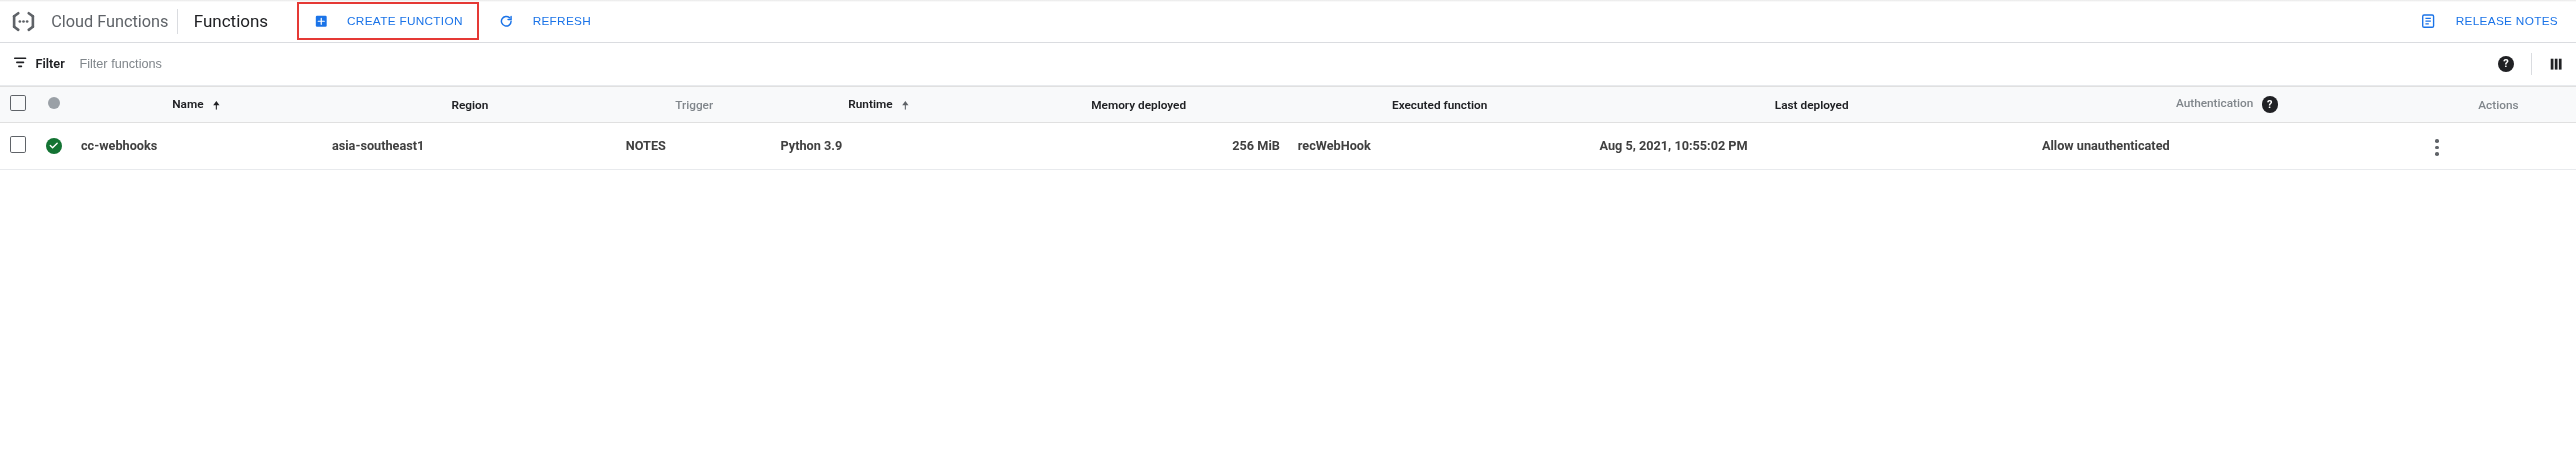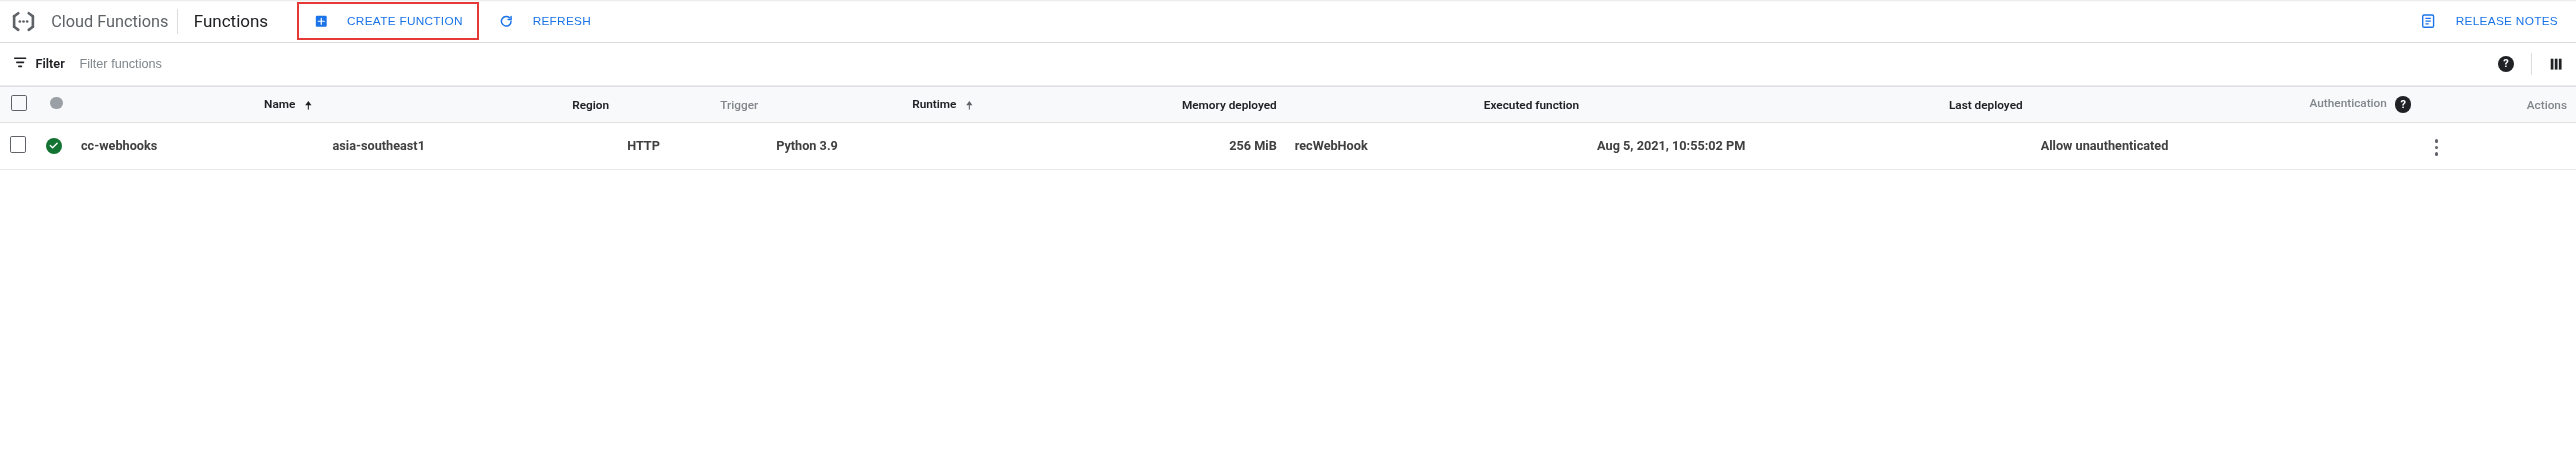--- a/index.html
+++ b/index.html
@@ -62,21 +62,21 @@
     width: 16.3px; height: 16.3px; border-radius: 50%; background: #202124; color: #fff;
     display: inline-flex; align-items: center; justify-content: center; font-size: 11px; font-weight: 700;
   }
   .rvdiv { width: 0.9px; height: 22px; background: #dadce0; }
   .col-chooser { display: inline-flex; cursor: pointer; }
 
   table.functions {
     width: 100%; border-collapse: collapse;
   }
   table.functions thead th {
-    text-align: right; font-weight: 600; font-size: 11.8px; color: #202124;
+    text-align: center; font-weight: 600; font-size: 11.8px; color: #202124;
     background: #f8f9fa; border-top: 0.9px solid #e0e0e0; border-bottom: 0.9px solid #e0e0e0;
     height: 36px; padding: 0 9px; white-space: nowrap;
   }
   table.functions thead th.muted { color: #80868b; font-weight: 500; }
   table.functions tbody td {
     border-bottom: 0.9px solid #e8eaed; height: 40px; padding: 8px 9px; color: #404040; font-weight: 700; white-space: nowrap;
   }
   .chk {
     width: 16.3px; height: 16.3px; border: 1.8px solid #5f6368; border-radius: 1.8px; display: inline-block; cursor: pointer;
   }
@@ -220,21 +220,21 @@
       </td>
       <td class="td-status">
         <span class="status-ok">
           <svg width="11" height="11" viewBox="0 0 24 24" fill="none" stroke="#fff" stroke-width="3" stroke-linecap="round" stroke-linejoin="round">
               <path d="M5 12l5 5L20 7"></path>
             </svg>
         </span>
       </td>
       <td><span>cc-webhooks</span></td>
       <td>asia-southeast1</td>
-      <td>HTTP</td>
+      <td>NOTES</td>
       <td>Python 3.9</td>
       <td class="td-mem">256 MiB</td>
       <td>recWebHook</td>
       <td>Aug 5, 2021, 10:55:02 PM</td>
       <td>Allow unauthenticated</td>
       <td class="actions-cell">
         <span class="kebab">
           <span></span>
             <span></span>
             <span></span>

